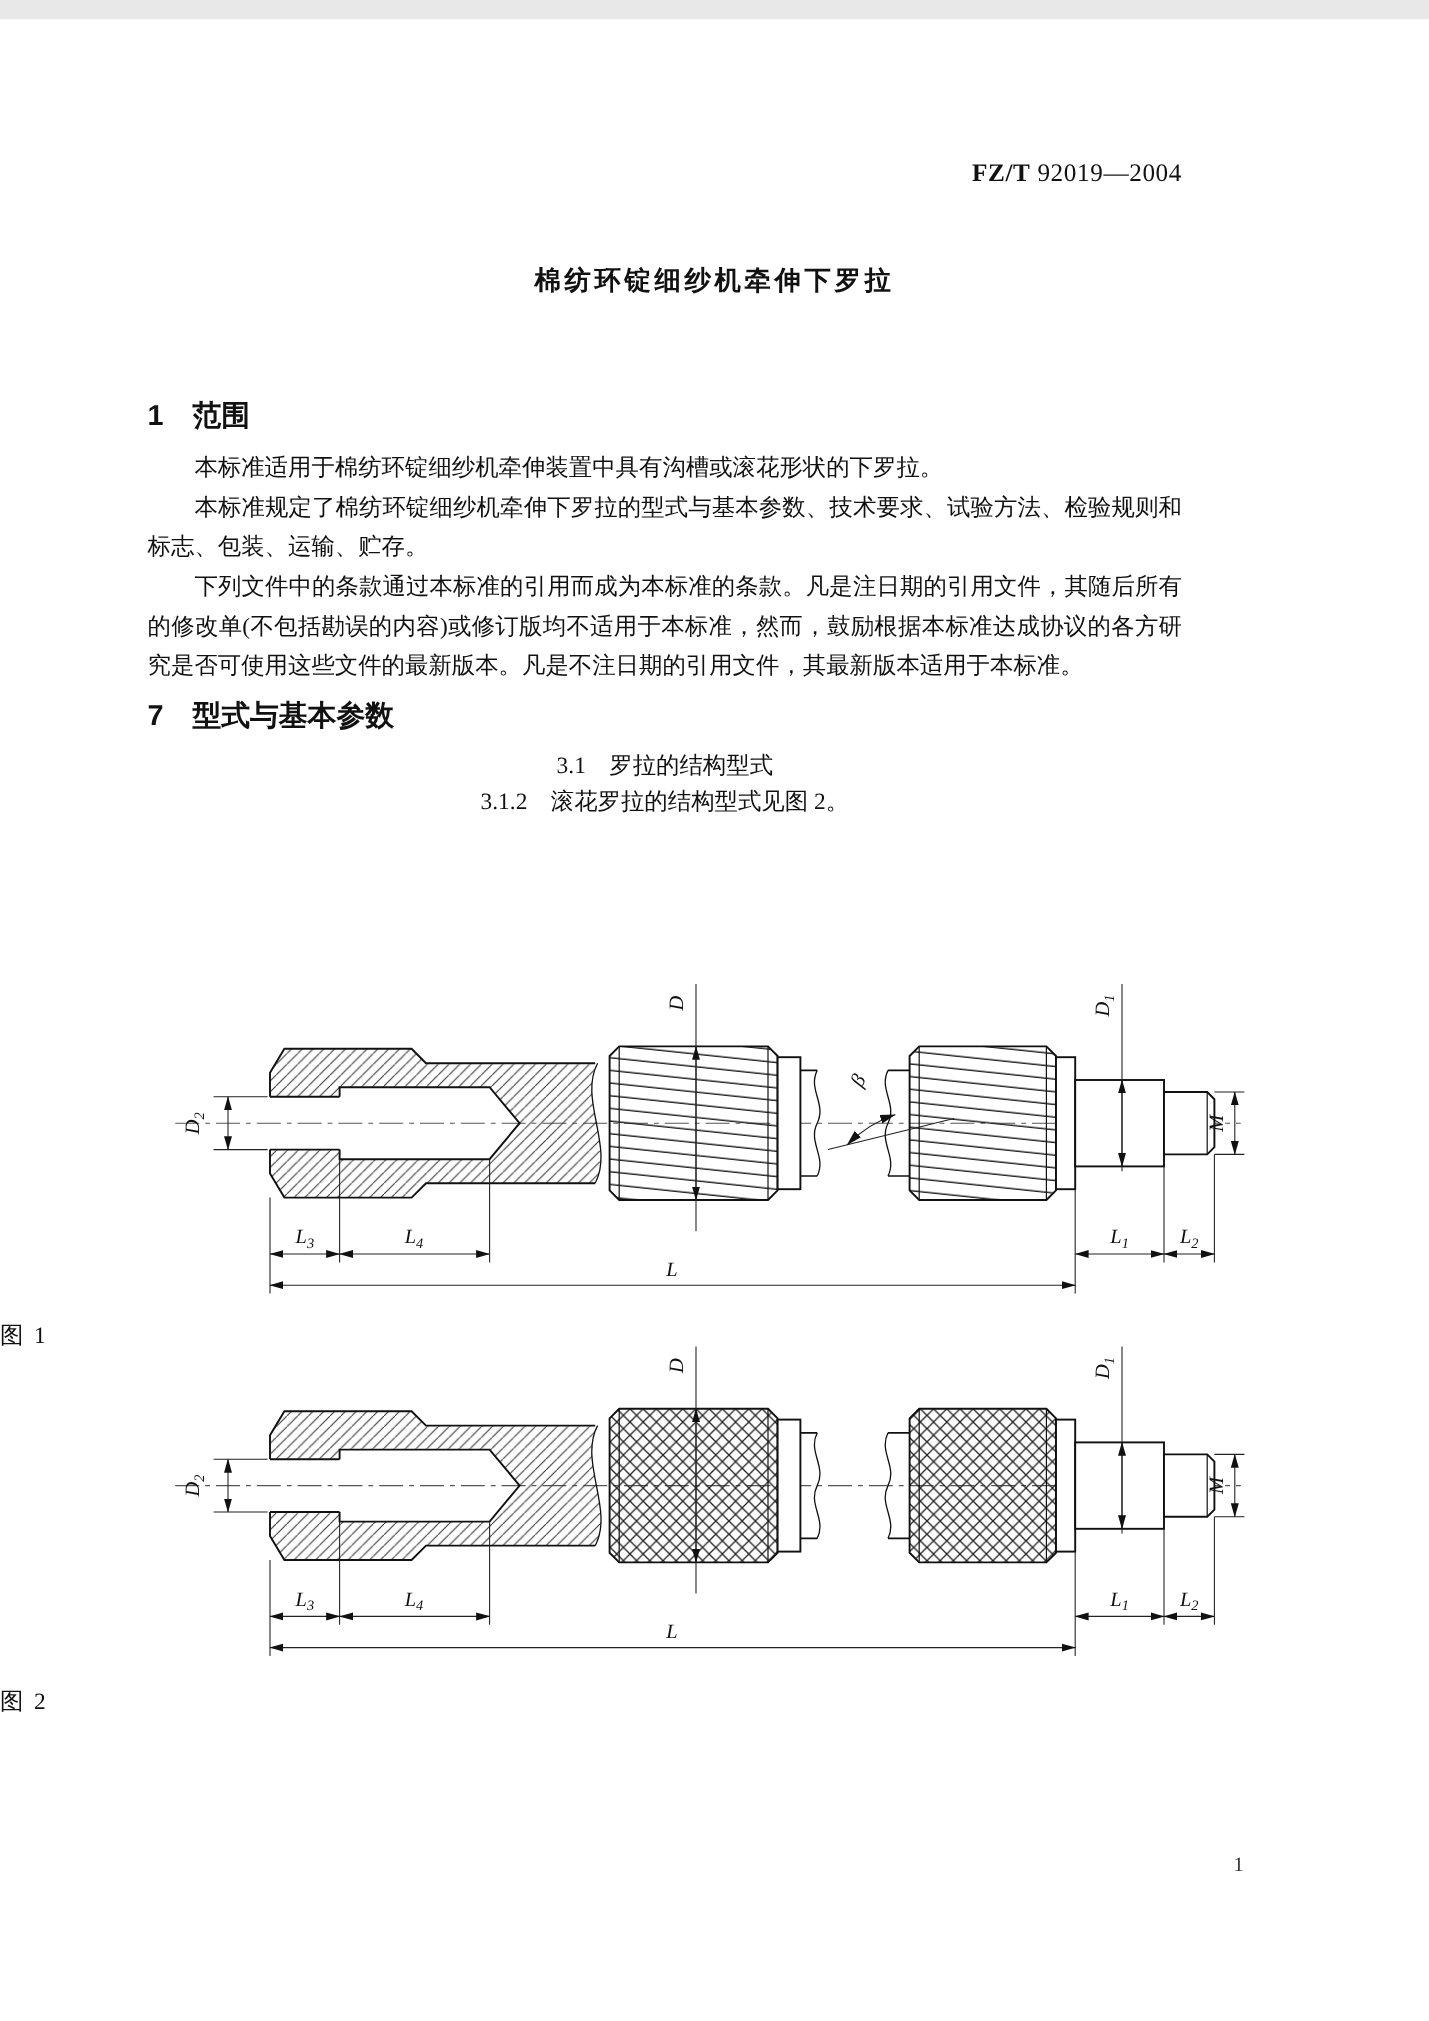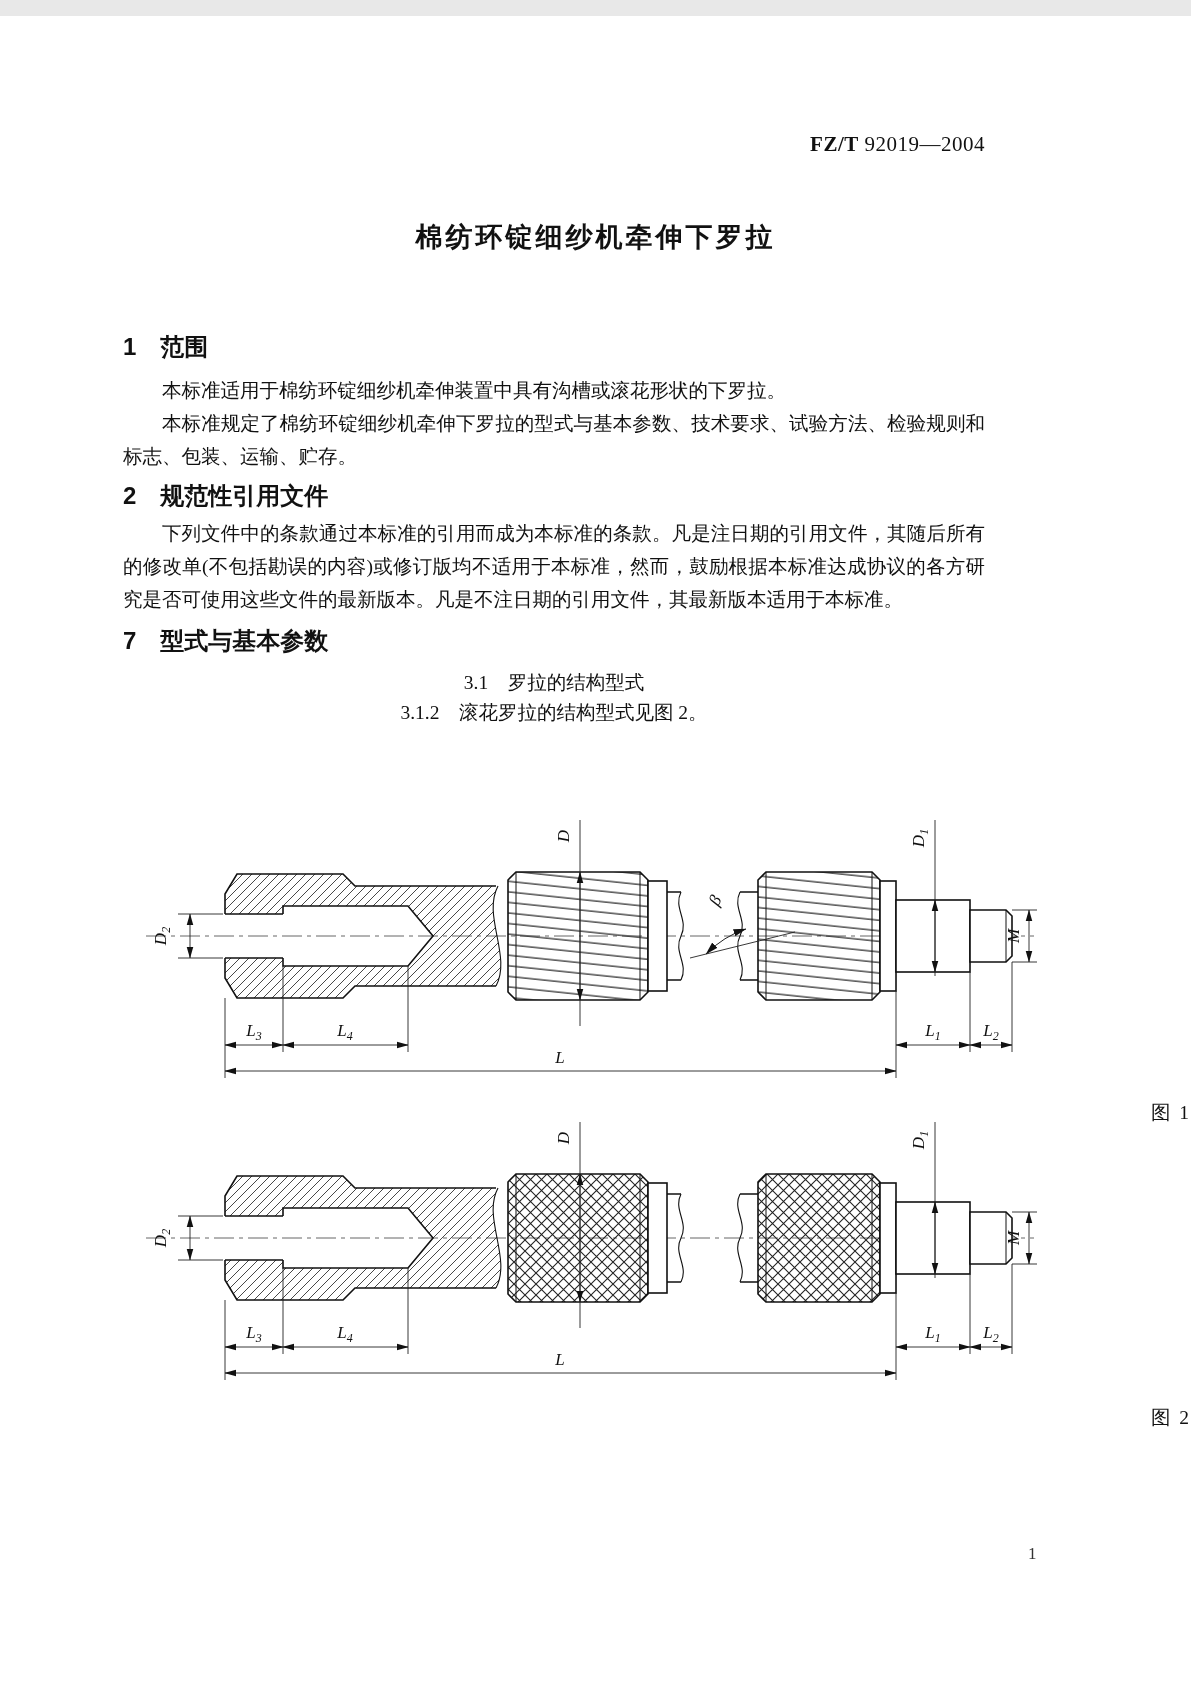--- a/index.html
+++ b/index.html
@@ -9,41 +9,41 @@
     font-family:"Liberation Serif","DejaVu Serif",serif;color:#111;
   }
   .std-code{
     position:absolute;top:116px;right:206px;font-size:21px;letter-spacing:.5px;
     font-family:"Liberation Serif","DejaVu Serif",serif;
   }
   .std-code b{font-family:"Liberation Serif",serif;font-weight:bold;}
   .doc-title{
     position:absolute;top:203px;left:0;width:100%;text-align:center;
     font-family:"Liberation Sans","DejaVu Sans",sans-serif;
-    font-size:27px;font-weight:bold;letter-spacing:3px;
+    font-size:22px;font-weight:bold;letter-spacing:3px;
   }
   .content{
     position:absolute;left:123px;top:318px;width:862px;
     font-size:19.5px;line-height:33px;text-align:justify;
   }
   .sec-h{
     font-family:"Liberation Sans","DejaVu Sans",sans-serif;
     font-size:24px;font-weight:bold;line-height:26px;text-align:left;
   }
   .h1a{margin:0 0 14px 0;}
   .h2a{margin:10px 0 8px 0;}
   .h3a{margin:12px 0 14px 0;}
   .para{margin:0;text-indent:2em;}
   .refline{margin:0;text-indent:2em;}
   .clause{margin:0;line-height:30px;text-align:center;}
   .figwrap{position:absolute;left:140px;width:900px;}
   .fig1{top:790px;height:310px;}
   .fig2{top:1092px;height:310px;}
   .figcap{
-    position:absolute;left:0;width:100%;text-align:right;
+    position:absolute;left:0;width:100%;text-align:left;
     font-size:19.5px;letter-spacing:2px;
   }
   .cap1{top:1083px;}
   .cap2{top:1388px;}
   .pagenum{position:absolute;left:1028px;top:1528px;font-size:17px;color:#333;}
   svg text{
     font-family:"Liberation Serif","DejaVu Serif",serif;
     font-style:italic;font-size:17px;fill:#111;
   }
   svg .sub{font-size:12px;}
@@ -55,21 +55,20 @@
 
   <div class="std-code"><b>FZ/T</b> <span>92019—2004</span></div>
 
   <div class="doc-title">棉纺环锭细纱机牵伸下罗拉</div>
 
   <div class="content">
     <div class="sec-h h1a">1　范围</div>
     <p class="para">本标准适用于棉纺环锭细纱机牵伸装置中具有沟槽或滚花形状的下罗拉。</p>
     <p class="para">本标准规定了棉纺环锭细纱机牵伸下罗拉的型式与基本参数、技术要求、试验方法、检验规则和标志、包装、运输、贮存。</p>
 
-    <div class="sec-h h2a">2　规范性引用文件</div>
     <p class="para">下列文件中的条款通过本标准的引用而成为本标准的条款。凡是注日期的引用文件，其随后所有的修改单(不包括勘误的内容)或修订版均不适用于本标准，然而，鼓励根据本标准达成协议的各方研究是否可使用这些文件的最新版本。凡是不注日期的引用文件，其最新版本适用于本标准。</p>
 
     <div class="sec-h h3a">7　型式与基本参数</div>
     <p class="clause">3.1　罗拉的结构型式</p>
     <p class="clause">3.1.2　滚花罗拉的结构型式见图 2。</p>
   </div>
 
   <div class="figwrap fig1">
   <svg width="900" height="310" viewBox="0 0 900 310">
     <defs>

